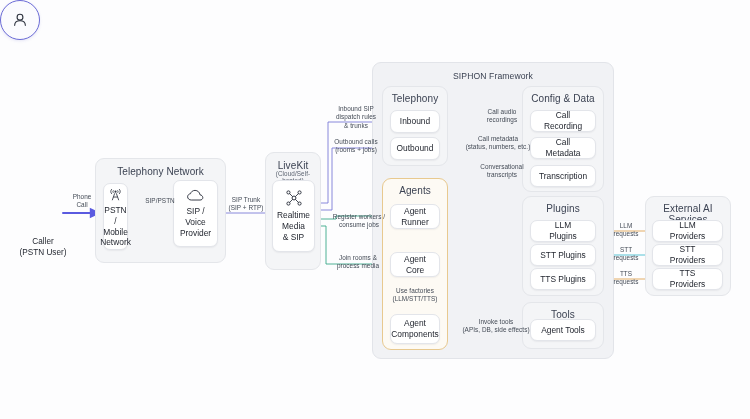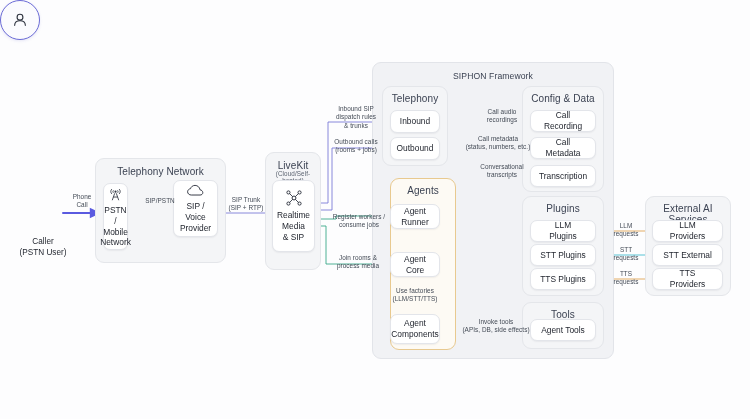--- a/index.html
+++ b/index.html
@@ -43,21 +43,20 @@
     background: #f4f5f7;
     border: 1px solid #e4e6ea;
   }
   .g-outer {
     background: #f1f2f5;
     border: 1px solid #e2e4e9;
   }
   .g-amber {
     background: #fdfaf4;
     border: 1px solid #e8c98f;
-    margin-left: 8px;
   }
 
   
   .node {
     position: absolute;
     background: #ffffff;
     border: 1px solid #e3e5ea;
     border-radius: 7px;
     box-sizing: border-box;
     display: flex;
@@ -187,21 +186,21 @@
         <path d="M8.8,8 C8.1,8.9 8.1,9.9 8.8,10.7" fill="none" stroke="#2f3440" stroke-width="1.2" stroke-linecap="round"></path>
         <path d="M15.2,8 C15.9,8.9 15.9,9.9 15.2,10.7" fill="none" stroke="#2f3440" stroke-width="1.2" stroke-linecap="round"></path>
         <circle cx="12" cy="9.4" r="1.5" fill="#2f3440"></circle>
         <path d="M10.7,12.2 L7.6,21 M13.3,12.2 L16.4,21 M9.5,17 L14.5,17" fill="none" stroke="#2f3440" stroke-width="1.2" stroke-linecap="round"></path>
       </svg>
     </span>
     <span>PSTN /</span>
     <span>Mobile</span>
     <span>Network</span>
   </div>
-  <div class="node" style="left:173px; top:180px; width:45px; height:57px;">
+  <div class="node" style="left:173px; top:180px; width:45px; height:67px;">
     <span class="ico">
       <svg width="19" height="15" viewBox="0 0 26 18">
         <path d="M7.3,15.2 C4.4,15.2 2.2,13.2 2.2,10.8 C2.2,8.6 3.9,6.8 6.2,6.5 C6.9,3.8 9.4,2 12.4,2 C15.9,2 18.8,4.6 19.1,8 C21.4,8.3 23,10 23,12 C23,13.9 21.3,15.2 19.2,15.2 Z" fill="none" stroke="#2f3440" stroke-width="1.3" stroke-linejoin="round"></path>
       </svg>
     </span>
     <span>SIP / Voice</span>
     <span>Provider</span>
   </div>
 
   <div class="group g-plain" style="left:265px; top:152px; width:56px; height:118px;">
@@ -283,21 +282,21 @@
     <span>Agent Tools</span>
   </div>
 
   <div class="group g-plain" style="left:645px; top:196px; width:86px; height:100px;">
     <div class="group-title" style="top:6px;">External AI Services</div>
   </div>
   <div class="node" style="left:652px; top:220px; width:71px; height:22px;">
     <span>LLM Providers</span>
   </div>
   <div class="node" style="left:652px; top:244px; width:71px; height:22px;">
-    <span>STT External</span>
+    <span>STT Providers</span>
   </div>
   <div class="node" style="left:652px; top:268px; width:71px; height:22px;">
     <span>TTS Providers</span>
   </div>
 
   <div class="elabel" style="left:63px; top:193px; width:38px;">Phone<br>Call</div>
   <div class="elabel" style="left:140px; top:197px; width:40px;">SIP/PSTN</div>
   <div class="elabel" style="left:223px; top:196px; width:46px;">SIP Trunk<br>(SIP + RTP)</div>
 
   <div class="elabel" style="left:327px; top:105px; width:58px;">Inbound SIP<br>dispatch rules<br>&amp; trunks</div>

